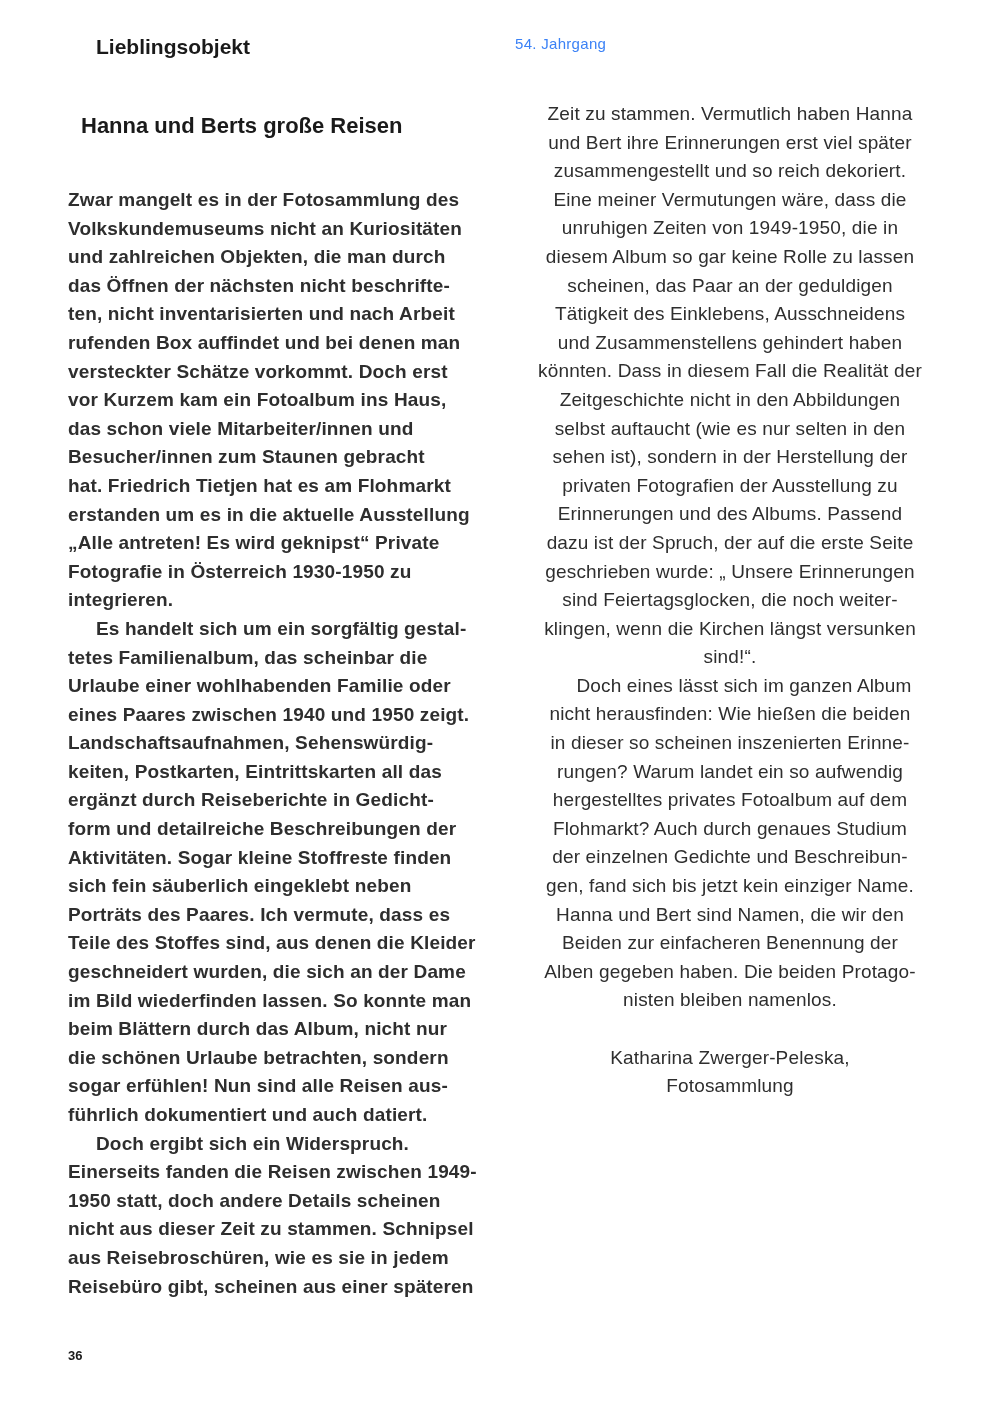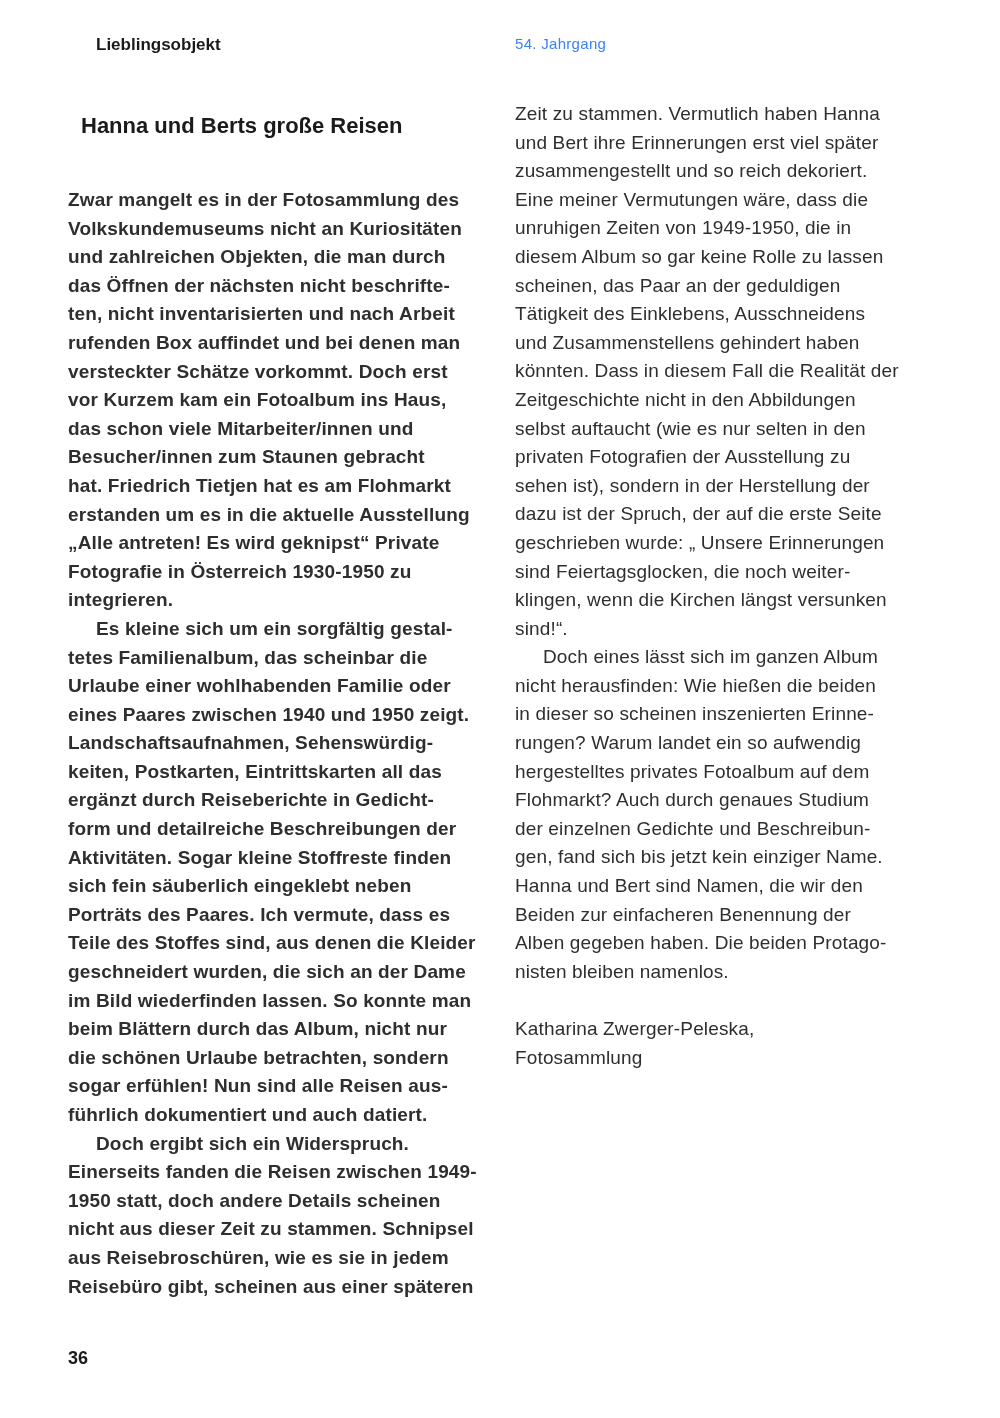--- a/index.html
+++ b/index.html
@@ -2,42 +2,42 @@
 <html><head>
 <meta charset="utf-8">
 <style>
   html, body { margin: 0; padding: 0; background: #ffffff; }
   body {
     width: 1000px; height: 1418px; position: relative; overflow: hidden;
     font-family: "Liberation Sans", sans-serif; color: #2a2a2a;
   }
   .running-head-left {
     position: absolute; left: 96px; top: 35px;
-    font-size: 17px; font-weight: bold; color: #1a1a1a;
+    font-size: 21px; font-weight: bold; color: #1a1a1a;
   }
   .running-head-right {
     position: absolute; left: 515px; top: 35px;
     font-size: 15px; color: #3b82f6; letter-spacing: 0.3px;
   }
   .title {
     position: absolute; left: 68px; top: 100px;
     font-size: 22px; font-weight: bold; color: #1a1a1a; margin: 13px;
   }
   .col {
     position: absolute; font-size: 19px; line-height: 28.6px;
     color: #2e2e2e; letter-spacing: 0.15px;
   }
   .col-left { left: 68px; top: 186px; width: 430px; font-weight: bold; }
-  .col-right { left: 515px; top: 100px; width: 430px; }
+  .col-right { left: 515px; top: 100px; width: 430px; text-align: center; }
   .line { display: block; white-space: nowrap; }
   .indent { padding-left: 28px; }
   .gap { display: block; height: 28.6px; }
   .page-number {
     position: absolute; left: 68px; top: 1348px;
-    font-size: 18px; font-weight: bold; color: #1a1a1a;
+    font-size: 13px; font-weight: bold; color: #1a1a1a;
   }
 </style>
 </head>
 <body>
 
 <div class="running-head-left">Lieblingsobjekt</div>
 <div class="running-head-right">54. Jahrgang</div>
 
 <h1 class="title">Hanna und Berts große Reisen</h1>
 
@@ -50,21 +50,21 @@
     <span class="line">rufenden Box auffindet und bei denen man</span>
     <span class="line">versteckter Schätze vorkommt. Doch erst</span>
     <span class="line">vor Kurzem kam ein Fotoalbum ins Haus,</span>
     <span class="line">das schon viele Mitarbeiter/innen und</span>
     <span class="line">Besucher/innen zum Staunen gebracht</span>
     <span class="line">hat. Friedrich Tietjen hat es am Flohmarkt</span>
     <span class="line">erstanden um es in die aktuelle Ausstellung</span>
     <span class="line">„Alle antreten! Es wird geknipst“ Private</span>
     <span class="line">Fotografie in Österreich 1930-1950 zu</span>
     <span class="line">integrieren.</span>
-    <span class="line indent">Es kleine sich um ein sorgfältig gestal-</span>
+    <span class="line indent">Es handelt sich um ein sorgfältig gestal-</span>
     <span class="line">tetes Familienalbum, das scheinbar die</span>
     <span class="line">Urlaube einer wohlhabenden Familie oder</span>
     <span class="line">eines Paares zwischen 1940 und 1950 zeigt.</span>
     <span class="line">Landschaftsaufnahmen, Sehenswürdig-</span>
     <span class="line">keiten, Postkarten, Eintrittskarten all das</span>
     <span class="line">ergänzt durch Reiseberichte in Gedicht-</span>
     <span class="line">form und detailreiche Beschreibungen der</span>
     <span class="line">Aktivitäten. Sogar kleine Stoffreste finden</span>
     <span class="line">sich fein säuberlich eingeklebt neben</span>
     <span class="line">Porträts des Paares. Ich vermute, dass es</span>
@@ -89,22 +89,23 @@
     <span class="line">zusammengestellt und so reich dekoriert.</span>
     <span class="line">Eine meiner Vermutungen wäre, dass die</span>
     <span class="line">unruhigen Zeiten von 1949-1950, die in</span>
     <span class="line">diesem Album so gar keine Rolle zu lassen</span>
     <span class="line">scheinen, das Paar an der geduldigen</span>
     <span class="line">Tätigkeit des Einklebens, Ausschneidens</span>
     <span class="line">und Zusammenstellens gehindert haben</span>
     <span class="line">könnten. Dass in diesem Fall die Realität der</span>
     <span class="line">Zeitgeschichte nicht in den Abbildungen</span>
     <span class="line">selbst auftaucht (wie es nur selten in den</span>
+    <span class="line">sehen ist), sondern in der Herstellung der</span>
     <span class="line">privaten Fotografien der Ausstellung zu</span>
-    <span class="line">sehen ist), sondern in der Herstellung der</span>
+    <span class="line">Erinnerungen und des Albums. Passend</span>
     <span class="line">dazu ist der Spruch, der auf die erste Seite</span>
     <span class="line">geschrieben wurde: „ Unsere Erinnerungen</span>
     <span class="line">sind Feiertagsglocken, die noch weiter-</span>
     <span class="line">klingen, wenn die Kirchen längst versunken</span>
     <span class="line">sind!“.</span>
     <span class="line indent">Doch eines lässt sich im ganzen Album</span>
     <span class="line">nicht herausfinden: Wie hießen die beiden</span>
     <span class="line">in dieser so scheinen inszenierten Erinne-</span>
     <span class="line">rungen? Warum landet ein so aufwendig</span>
     <span class="line">hergestelltes privates Fotoalbum auf dem</span>

